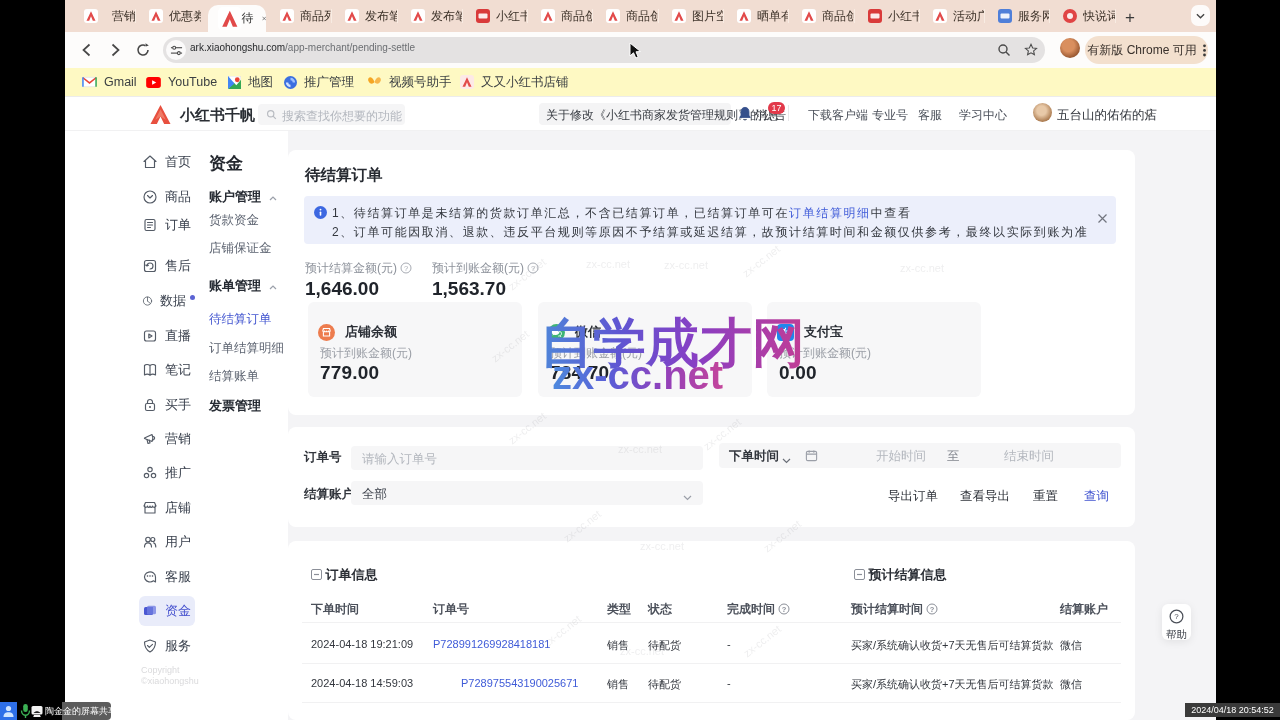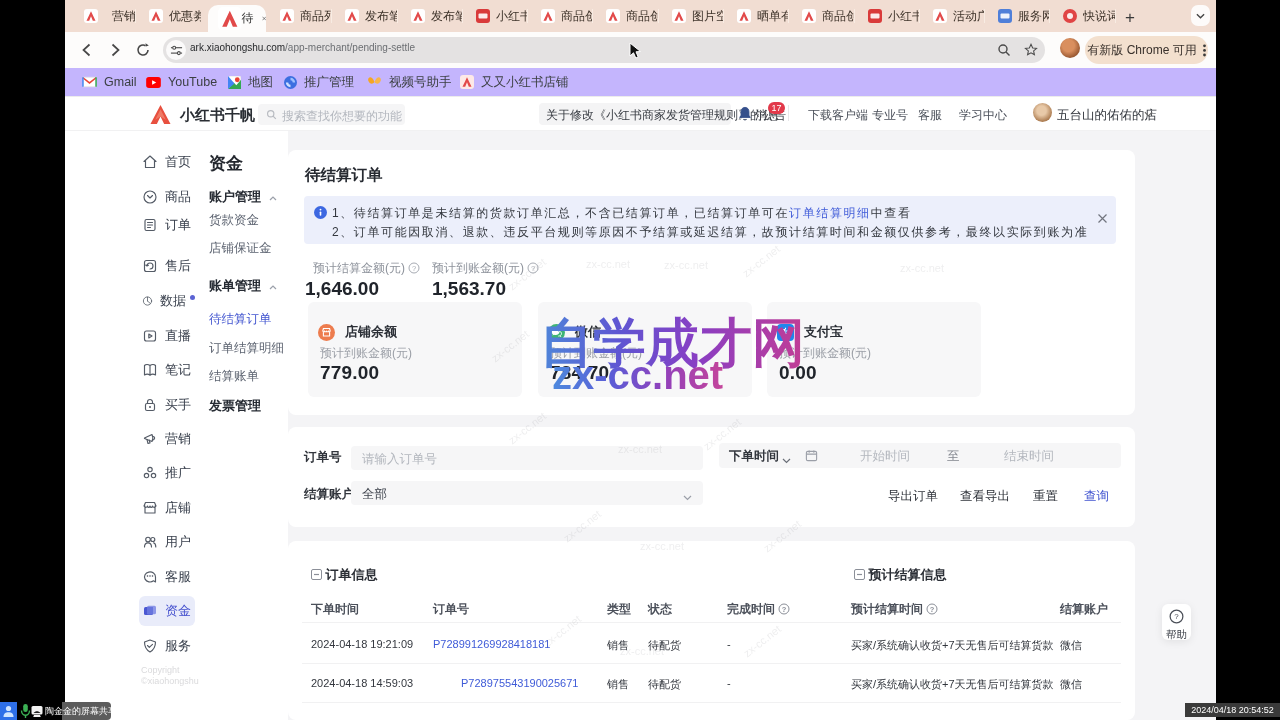--- a/index.html
+++ b/index.html
@@ -13,21 +13,21 @@
 .tab{position:absolute;top:0;height:32px;display:flex;align-items:center;font-size:12px;color:#3d3229;}
 .tab .fav{width:14px;height:14px;margin-right:6px;flex:0 0 auto;}
 .tab .lbl{white-space:nowrap;overflow:hidden;}
 .tabsep{position:absolute;top:9px;width:1px;height:14px;background:#f8ece3;}
 #activetab{position:absolute;left:143px;top:5px;width:58px;height:27px;background:#fdfcfb;border-radius:10px 10px 0 0;display:flex;align-items:center;padding-left:10px;font-size:12px;color:#333;}
 
 #toolbar{position:absolute;left:0;top:32px;width:1151px;height:36px;background:#fdfcfb;}
 #urlpill{position:absolute;left:98px;top:5px;width:882px;height:26px;background:#e4e2e2;border-radius:13px;}
 #updatepill{position:absolute;left:1020px;top:4px;width:123px;height:28px;background:#f3e0ce;border-radius:14px;font-size:12px;color:#38302b;display:flex;align-items:center;justify-content:center;}
 
-#bookmarks{position:absolute;left:0;top:68px;width:1151px;height:29px;background:#c4b5fd;border-bottom:1px solid #ececec;font-size:12.5px;color:#3c4043;}
+#bookmarks{position:absolute;left:0;top:68px;width:1151px;height:29px;background:#fef9c3;border-bottom:1px solid #ececec;font-size:12.5px;color:#3c4043;}
 .bm{position:absolute;top:0;height:28px;display:flex;align-items:center;white-space:nowrap;}
 .bm svg,.bm .bmi{margin-right:7px;}
 
 #apphead{position:absolute;left:0;top:97px;width:1151px;height:34px;background:#fff;border-bottom:1px solid #f1f1f2;}
 
 #appbody{position:absolute;left:0;top:131px;width:1151px;height:589px;background:#f4f4f6;}
 #sidenav{position:absolute;left:0;top:0;width:135px;height:589px;background:#fff;}
 #subnav{position:absolute;left:135px;top:0;width:88px;height:589px;background:#fff;}
 .navitem{position:absolute;left:74px;width:56px;height:30px;display:flex;align-items:center;font-size:13px;color:#39404d;border-radius:6px;white-space:nowrap;}
 .navitem svg{margin:0 7px 0 3px;}
@@ -397,21 +397,21 @@
                 <circle cx="6.5" cy="6.5" r="6.5" fill="#3d68e1"></circle>
                 <rect x="5.7" y="5.5" width="1.6" height="4.2" rx="0.8" fill="#fff"></rect>
                 <circle cx="6.5" cy="3.6" r="0.95" fill="#fff"></circle>
               </svg>
 <div class="abs" style="left:28px;top:9px;">1、待结算订单是未结算的货款订单汇总，不含已结算订单，已结算订单可在<a class="lnk" href="#">订单结算明细</a>中查看</div>
 <div class="abs" style="left:28px;top:28px;">2、订单可能因取消、退款、违反平台规则等原因不予结算或延迟结算，故预计结算时间和金额仅供参考，最终以实际到账为准</div>
 <svg class="abs" style="left:793px;top:17px;" width="11" height="11" viewBox="0 0 11 11">
                 <path d="M1.5 1.5 L9.5 9.5 M9.5 1.5 L1.5 9.5" stroke="#71757e" stroke-width="1.2"></path>
               </svg>
 </div>
-<div class="abs" style="left:17px;top:110px;font-size:12px;color:#8d929b;margin-left:8px;">预计结算金额(元) <svg width="12" height="12" viewBox="0 0 12 12" style="vertical-align:-2px;">
+<div class="abs" style="left:17px;top:110px;font-size:12px;color:#8d929b;">预计结算金额(元) <svg width="12" height="12" viewBox="0 0 12 12" style="vertical-align:-2px;">
                 <circle cx="6" cy="6" r="5" fill="none" stroke="#a7abb3" stroke-width="1"></circle>
                 <text x="6" y="8.6" font-size="7.5" text-anchor="middle" fill="#a7abb3" font-family="Liberation Sans">?</text>
               </svg></div>
 <div class="abs" style="left:144px;top:110px;font-size:12px;color:#8d929b;">预计到账金额(元) <svg width="12" height="12" viewBox="0 0 12 12" style="vertical-align:-2px;">
                 <circle cx="6" cy="6" r="5" fill="none" stroke="#a7abb3" stroke-width="1"></circle>
                 <text x="6" y="8.6" font-size="7.5" text-anchor="middle" fill="#a7abb3" font-family="Liberation Sans">?</text>
               </svg></div>
 <div class="abs" style="left:17px;top:128px;font-size:19px;font-weight:bold;color:#20242b;">1,646.00</div>
 <div class="abs" style="left:144px;top:128px;font-size:19px;font-weight:bold;color:#20242b;">1,563.70</div>
 <div class="cards" style="left:20px;">
@@ -450,21 +450,21 @@
             </div>
 <div class="fld" style="left:431px;top:16px;width:402px;height:25px;">
 <span style="position:absolute;left:10px;top:5px;color:#32363d;font-weight:bold;">下单时间</span>
 <span style="position:absolute;left:63px;top:10px;"><svg width="9" height="6" viewBox="0 0 9 6">
                   <path d="M1 1 L4.5 4.5 L8 1" stroke="#6a6f78" stroke-width="1.2" fill="none"></path>
                 </svg></span>
 <span style="position:absolute;left:86px;top:6px;"><svg width="13" height="13" viewBox="0 0 14 14">
                   <rect x="1.5" y="2.5" width="11" height="10" rx="1.5" fill="none" stroke="#9b9fa8" stroke-width="1.2"></rect>
                   <path d="M1.5 5.5 h11 M4.5 1.5 v2.5 M9.5 1.5 v2.5" stroke="#9b9fa8" stroke-width="1.2"></path>
                 </svg></span>
-<span style="position:absolute;left:141px;top:5px;color:#b3b7be;">开始时间</span>
+<span style="position:absolute;left:157px;top:5px;color:#b3b7be;">开始时间</span>
 <span style="position:absolute;left:228px;top:5px;color:#83878f;">至</span>
 <span style="position:absolute;left:285px;top:5px;color:#b3b7be;">结束时间</span>
 </div>
 <div class="flbl" style="left:16px;top:59px;">结算账户</div>
 <div class="fld" style="left:63px;top:54px;width:352px;height:24px;">
               <span style="position:absolute;left:11px;top:5px;color:#3d424c;">全部</span>
               <span style="position:absolute;right:11px;top:9px;"><svg width="9" height="6" viewBox="0 0 9 6">
                   <path d="M1 1 L4.5 4.5 L8 1" stroke="#9b9fa8" stroke-width="1.2" fill="none"></path>
                 </svg></span>
             </div>

